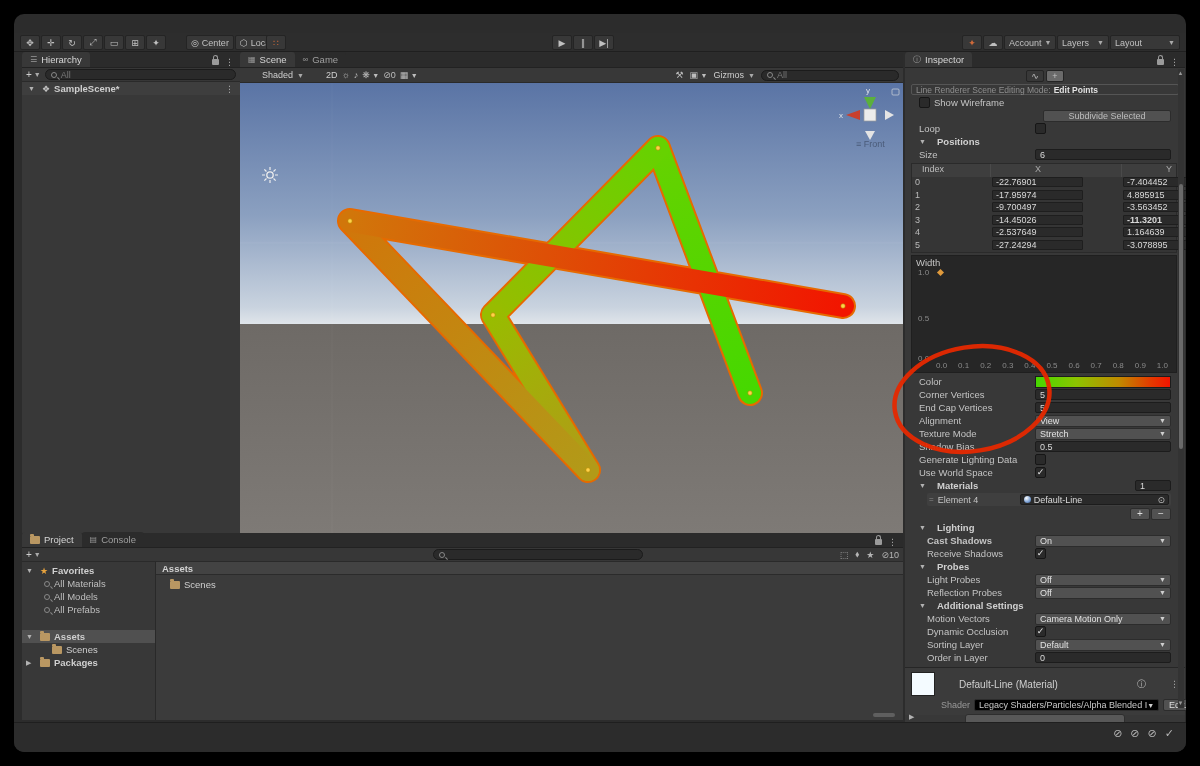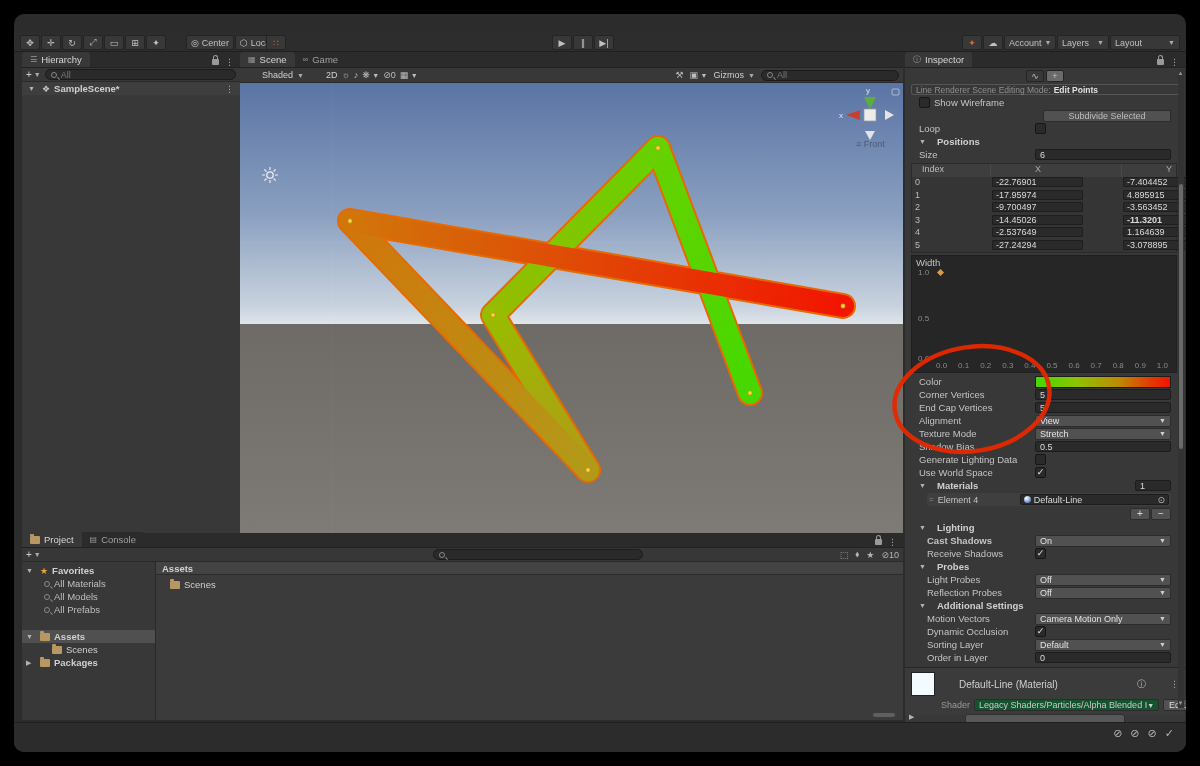--- a/index.html
+++ b/index.html
@@ -604,21 +604,21 @@
 
     <div id="matprev">
       <div id="matprev-head">
         <div class="swatch"></div>
         <span style="color:#cfcfcf;font-size:10px;">Default-Line (Material)</span>
         <span style="margin-left:auto;color:#bbb;font-size:9px;">ⓘ</span>
         <span class="kebab">⋮</span>
       </div>
       <div class="shader-row">
         <span>Shader</span>
-        <div class="drop" style="flex:1;background:#14532d;color:#c9c9c9;">
+        <div class="drop" style="flex:1;background:#000000;color:#c9c9c9;">
           <span style="overflow:hidden;white-space:nowrap;">Legacy Shaders/Particles/Alpha Blended I</span>
             <span class="caret">▼</span>
         </div>
         <div class="btn">Edit...</div>
       </div>
       <span class="fold-arrow" style="position:absolute;left:4px;">▶</span>
     </div>
     <div id="addcomp"></div>
 
     <div id="insp-scroll">

